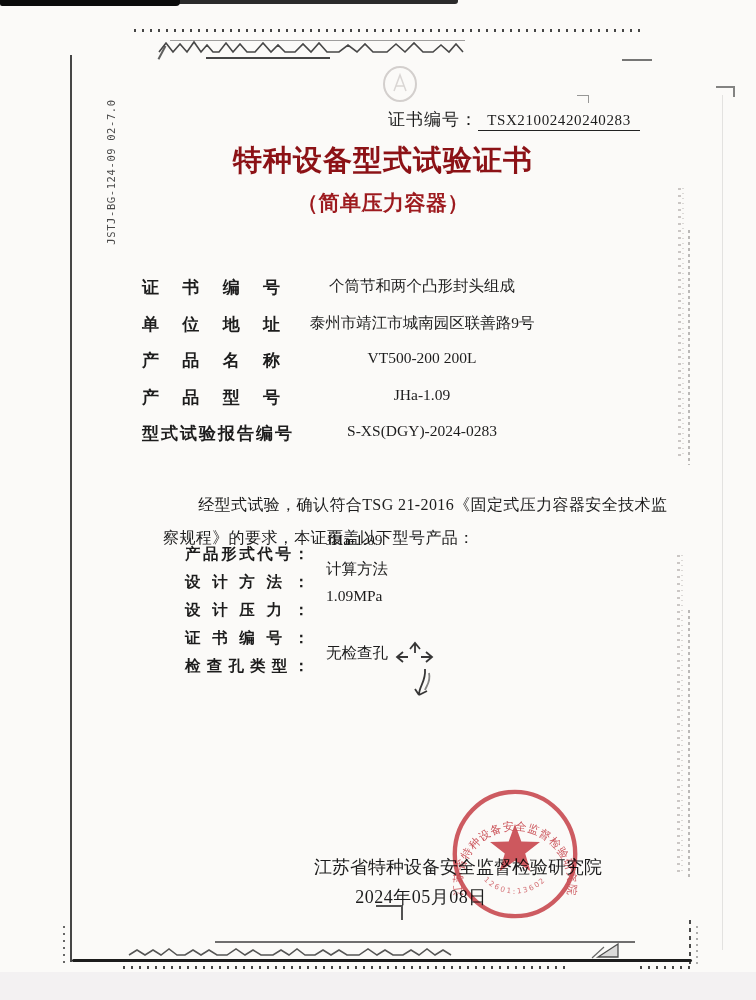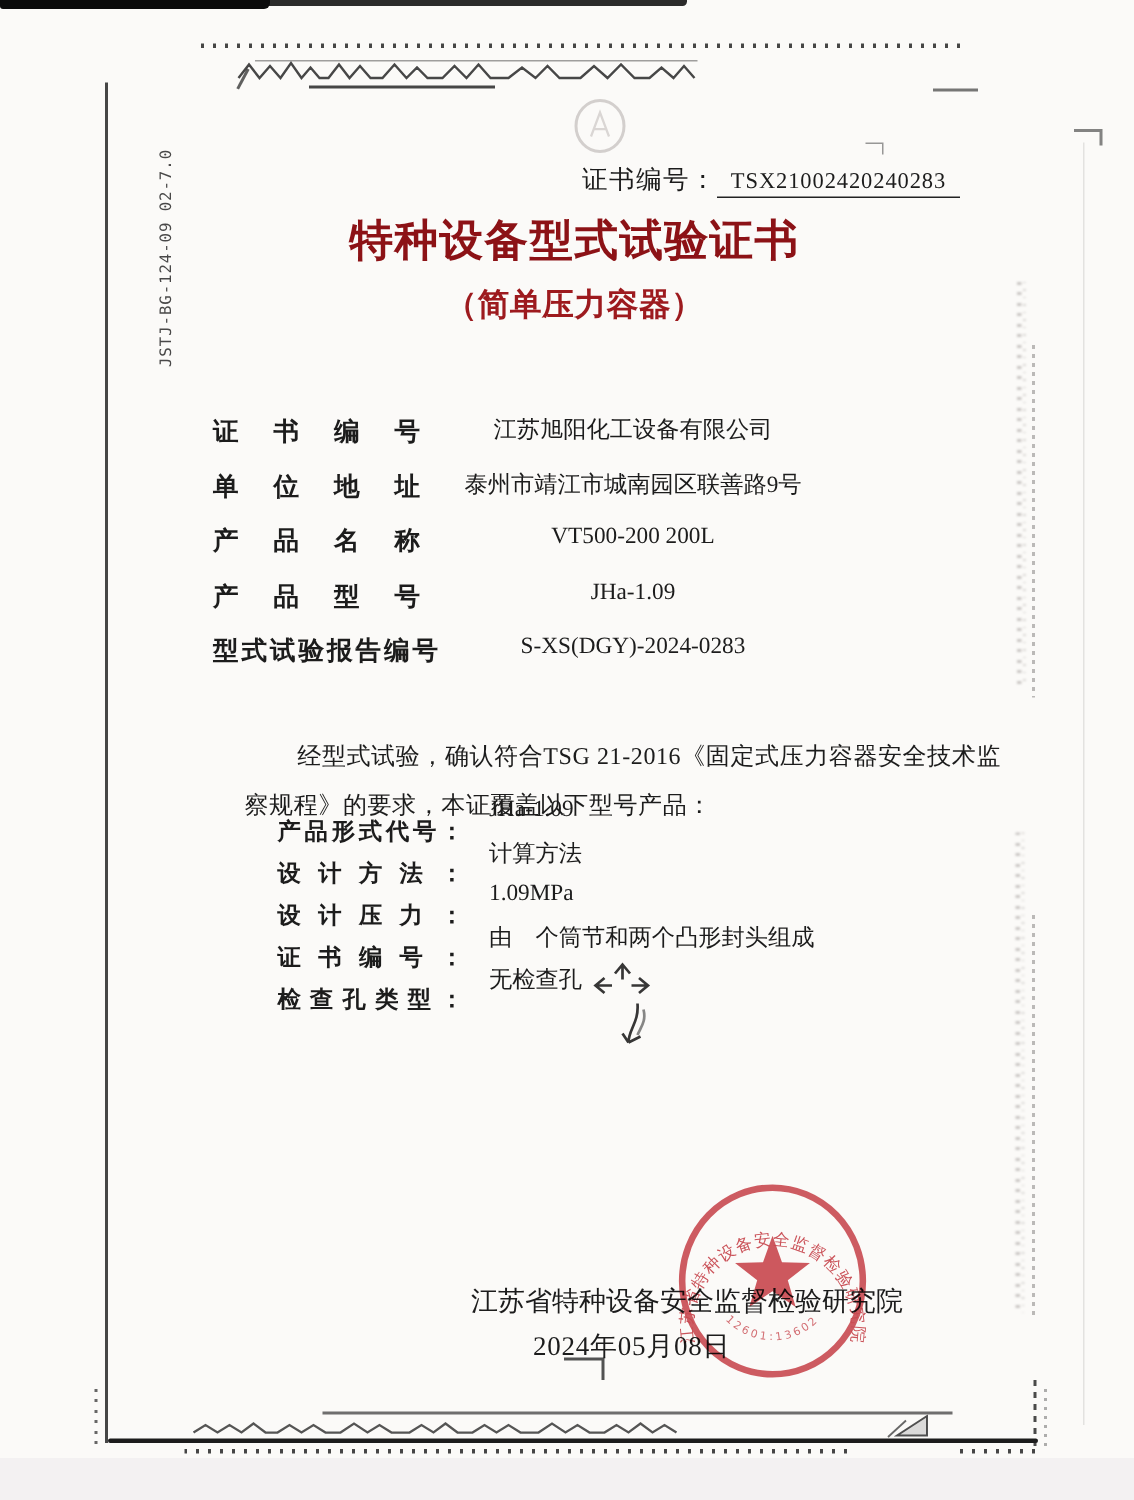--- a/index.html
+++ b/index.html
@@ -122,21 +122,21 @@
   <div class="cert-line">
     <span class="cert-label">证书编号：</span><span class="cert-value">TSX21002420240283</span>
   </div>
 
   <div class="title" style="color:#8c1216">特种设备型式试验证书</div>
   <div class="subtitle" style="color:#9d1a1e">（简单压力容器）</div>
 
   <div class="fields">
     <div class="frow">
       <div class="flabel">证书编号</div>
-      <div class="fvalue">江苏旭阳化工设备有限公司</div>
+      <div class="fvalue">个筒节和两个凸形封头组成</div>
     </div>
     <div class="frow">
       <div class="flabel">单位地址</div>
       <div class="fvalue">泰州市靖江市城南园区联善路9号</div>
     </div>
     <div class="frow">
       <div class="flabel">产品名称</div>
       <div class="fvalue">VT500-200 200L</div>
     </div>
     <div class="frow">
@@ -159,21 +159,20 @@
     <div class="drow">
       <div class="dlabel">设计方法：</div>
       <div class="dvalue">计算方法</div>
     </div>
     <div class="drow">
       <div class="dlabel">设计压力：</div>
       <div class="dvalue">1.09MPa</div>
     </div>
     <div class="drow">
       <div class="dlabel">证书编号：</div>
-      <div class="dvalue">由　个筒节和两个凸形封头组成</div>
     </div>
     <div class="drow">
       <div class="dlabel">检查孔类型：</div>
       <div class="dvalue">无检查孔</div>
     </div>
   </div>
 
   <svg class="cursor-artifact" width="52" height="68" viewBox="0 0 52 68">
     <g fill="none" stroke="#151515" stroke-width="1.8" opacity=".85">
       <path d="M14,17 H4 M9,12 L3,17 L9,22"></path>

